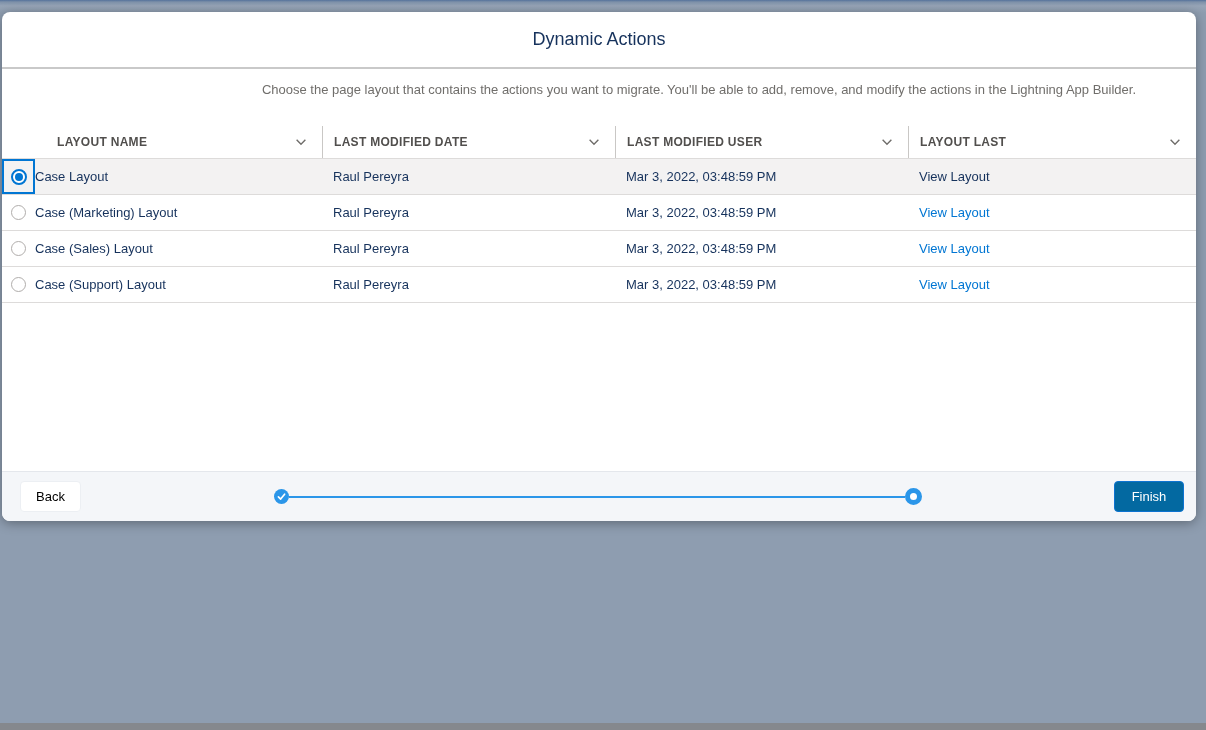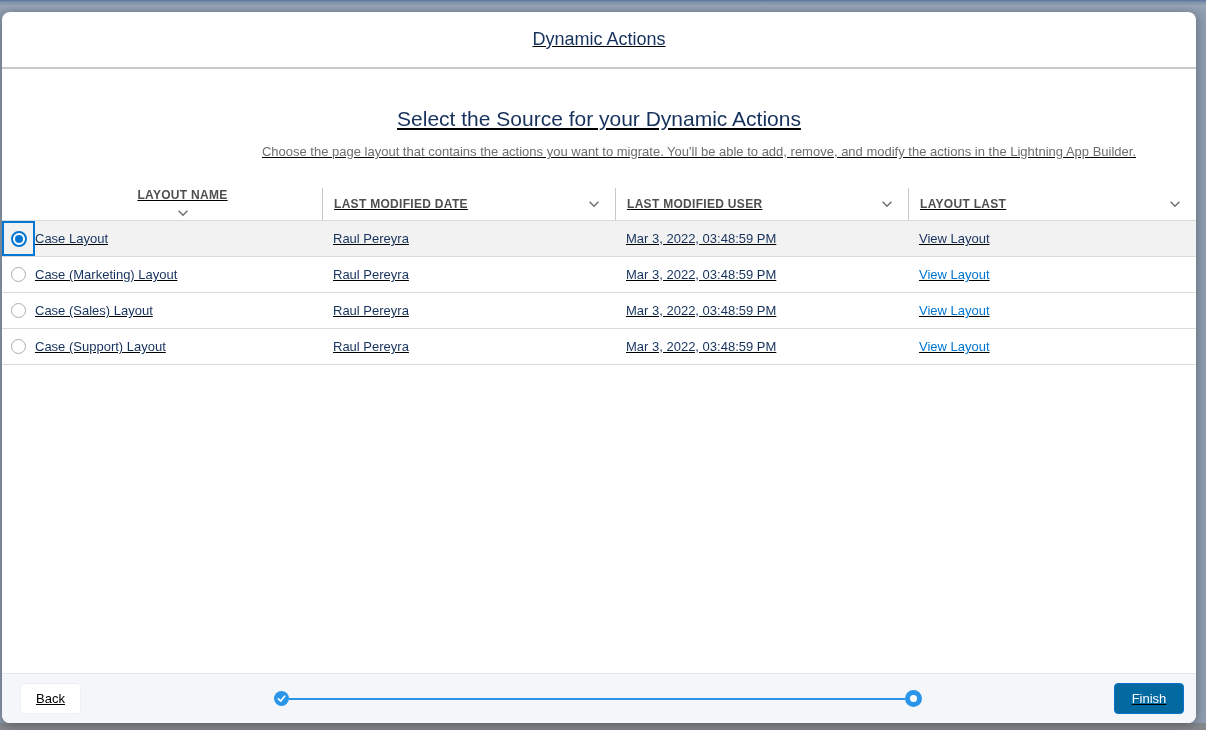--- a/index.html
+++ b/index.html
@@ -18,24 +18,24 @@
   .backdrop-bottom {
     position:absolute; bottom:0; left:0; right:0; height:7px;
     background:#85888d;
   }
   .backdrop-right {
     position:absolute; top:13px; right:0; width:10px; bottom:7px;
     background:#8e9db0;
   }
   
   .modal {
-    position:absolute; left:2px; top:12px; width:1194px; height:711px;
+    position:absolute; left:2px; top:12px; width:1194px; height:509px;
     background:#ffffff; border-radius:8px;
     box-shadow:0 2px 12px rgba(0,0,0,.35);
-    display:flex; flex-direction:column; overflow:hidden;text-decoration:underline;
+    display:flex; flex-direction:column; overflow:hidden;
   }
   .modal-header {
     height:57px; flex:0 0 57px;
     border-bottom:2px solid #c9c9c9;
     display:flex; align-items:center; justify-content:center;
   }
   .modal-title { font-size:18px; font-weight:500; color:#16325c; }
 
   .content { flex:1 1 auto; overflow:hidden; }
   .heading {
@@ -52,21 +52,21 @@
   .thead {
     display:grid; grid-template-columns:320px 293px 293px 1fr;
     height:33px; border-bottom:1px solid #dddbda;
   }
   .th {
     display:flex; align-items:center; justify-content:space-between;
     padding:0 14px 0 11px;
     font-size:12px; font-weight:700; color:#514f4d; letter-spacing:.3px;
     cursor:pointer;
   }
-  .th:first-child { padding-left:55px;flex-direction:column; }
+  .th:first-child { padding-left:55px; }
   .th + .th { border-left:1px solid #c9c7c5; }
   .chev { width:14px; height:14px; flex:0 0 14px; color:#706e6b; }
 
   .row {
     display:grid; grid-template-columns:33px 287px 293px 293px 1fr;
     height:36px; align-items:center;
     border-bottom:1px solid #dddbda;
     font-size:13px; color:#16325c; background:#fff;
   }
   .row.selected { background:#f3f2f2; }
@@ -134,21 +134,20 @@
 <div class="backdrop-right"></div>
 <div class="backdrop-bottom"></div>
 
 <div class="modal">
 
   <div class="modal-header">
     <div class="modal-title">Dynamic Actions</div>
   </div>
 
   <div class="content">
-    <h1 class="heading">Select the Source for your Dynamic Actions</h1>
     <p class="subtitle">Choose the page layout that contains the actions you want to migrate. You'll be able to add, remove, and modify the actions in the Lightning App Builder.</p>
 
     <div class="table">
 
       <div class="thead">
         <div class="th">
           <span>LAYOUT NAME</span>
           <svg class="chev" viewBox="0 0 16 16" fill="none" stroke="currentColor" stroke-width="1.6">
               <path d="M3 5.5 8 10.5 13 5.5"></path>
             </svg>

